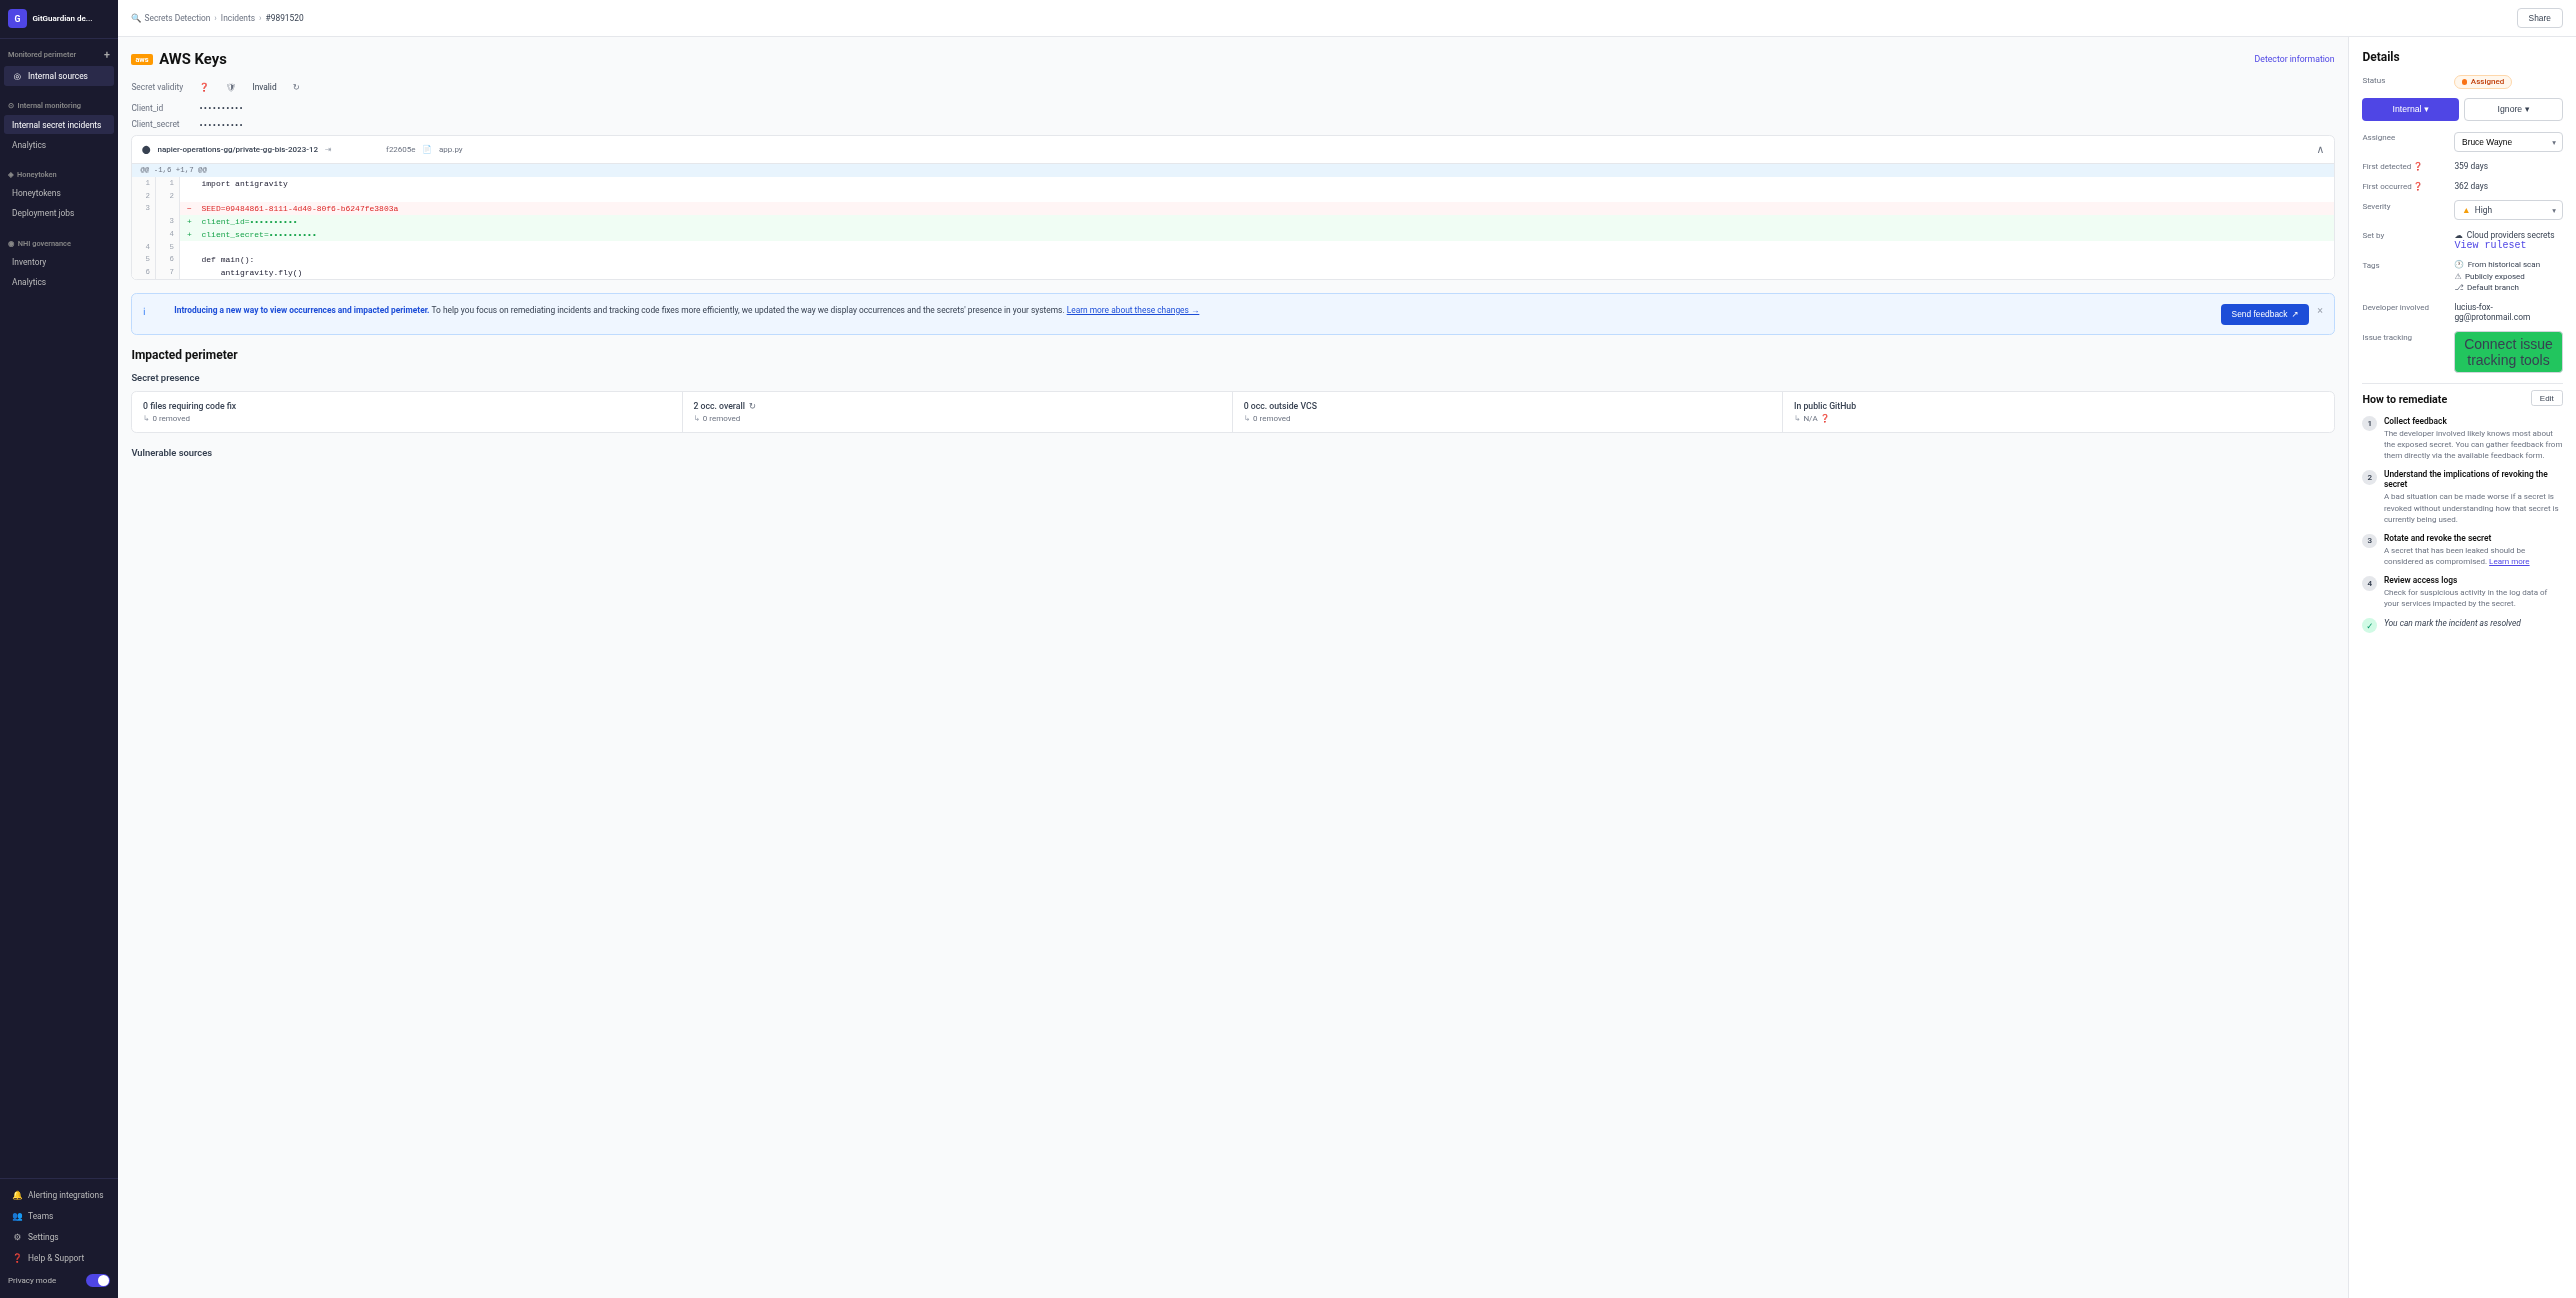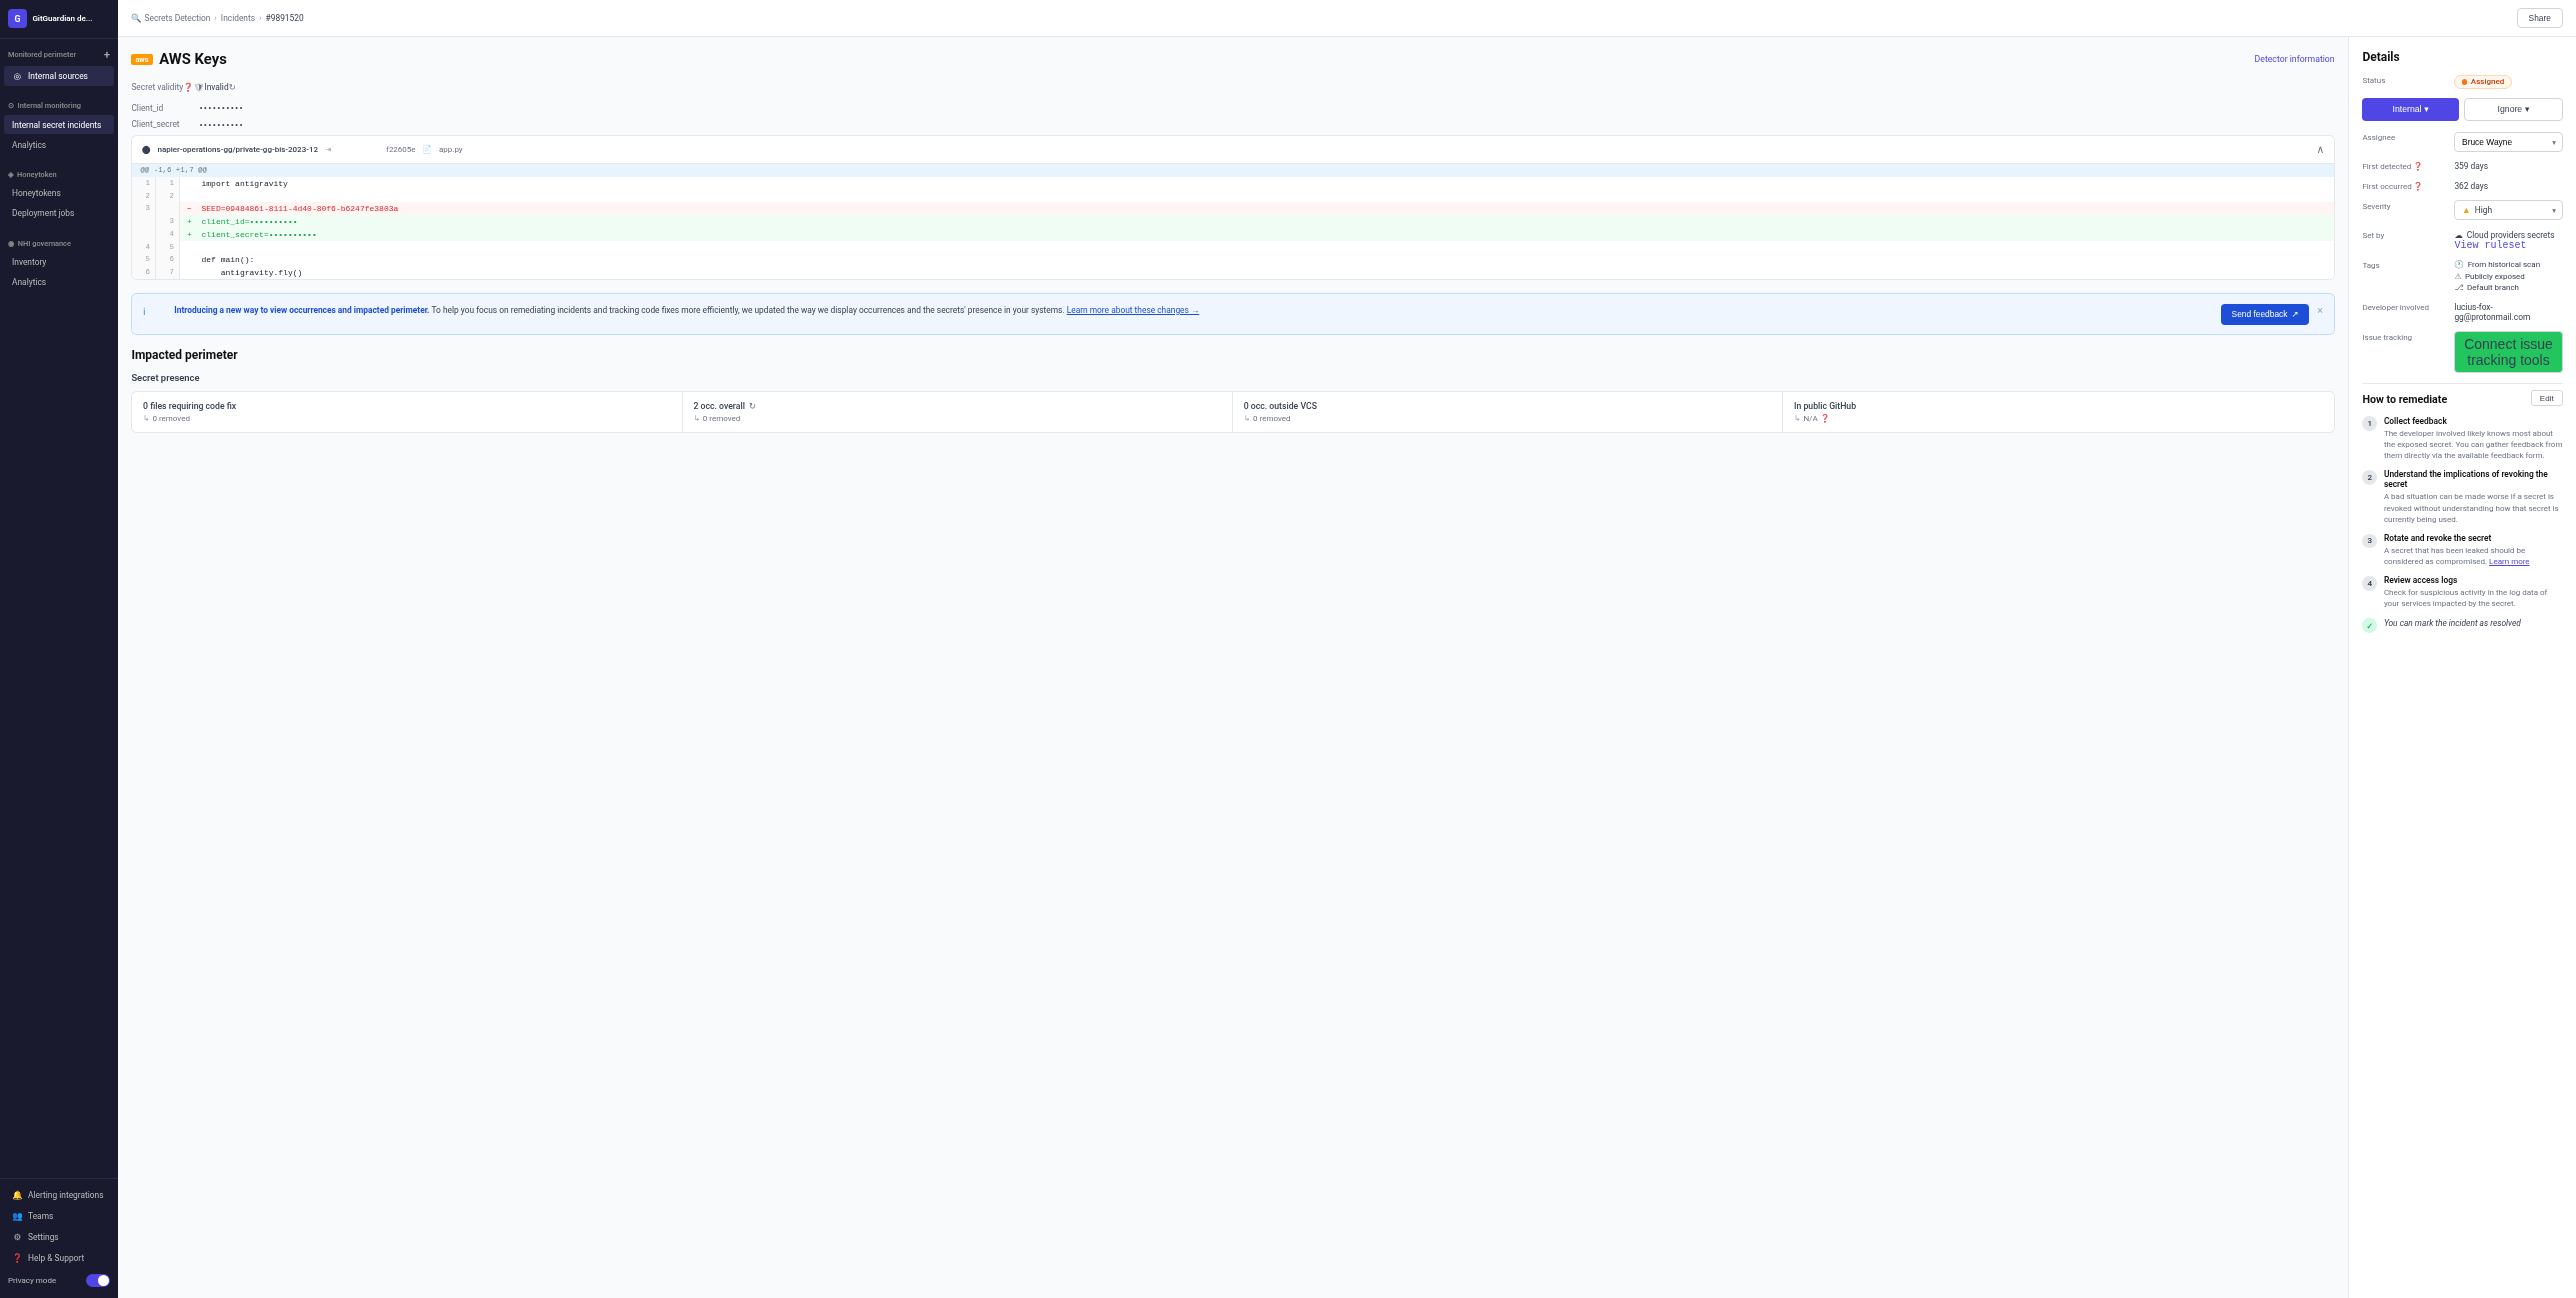--- a/index.html
+++ b/index.html
@@ -34,21 +34,21 @@
     
     .main-panel { flex: 1; overflow-y: auto; padding: 13.4px; background: #f9fafb; }
 
     
     .incident-header { display: flex; align-items: center; justify-content: space-between; margin-bottom: 13.4px; }
     .incident-title { display: flex; align-items: center; gap: 6.7px; font-size: 14.8px; font-weight: 700; color: #111; }
     .detector-link { color: #4f46e5; font-size: 8.7px; cursor: pointer; }
 
     
     .meta-row { display: flex; align-items: center; gap: 20px; margin-bottom: 10.7px; font-size: 8.4px; }
-    .meta-item { display: flex; align-items: center; gap: 0; color: #374151; }
+    .meta-item { display: flex; align-items: center; gap: 16px; color: #374151; }
     .meta-label { color: #6b7280; }
     .field-row { display: flex; align-items: center; gap: 8px; margin-bottom: 5.4px; font-size: 8.4px; }
     .field-label { color: #6b7280; width: 60px; }
     .field-dots { color: #374151; letter-spacing: 1.3px; font-size: 9.4px; }
 
     
     .code-block { background: #fff; border: 0.7px solid #e5e7eb; border-radius: 5.4px; margin-bottom: 13.4px; overflow: hidden; }
     .code-block-header { display: flex; align-items: center; justify-content: space-between; padding: 6.7px 9.4px; border-bottom: 0.7px solid #e5e7eb; font-size: 8px; color: #374151; }
     .code-block-header-left { display: flex; align-items: center; gap: 6.7px; }
     .repo-name { font-weight: 500; }
@@ -391,20 +391,21 @@
             <span>In public GitHub</span>
           </div>
           <div class="metric-sub">
             <span class="arrow">↳</span>
             <span>N/A</span>
             <span style="color:#9ca3af;cursor:pointer;">❓</span>
           </div>
         </div>
       </div>
 
+      <div class="sub-section-title">Vulnerable sources</div>
 
     </div>
 
     <div class="right-panel">
       <div class="panel-title">Details</div>
 
       <div class="detail-row">
         <div class="detail-label">Status</div>
         <div class="detail-value">
           <div class="status-badge">

